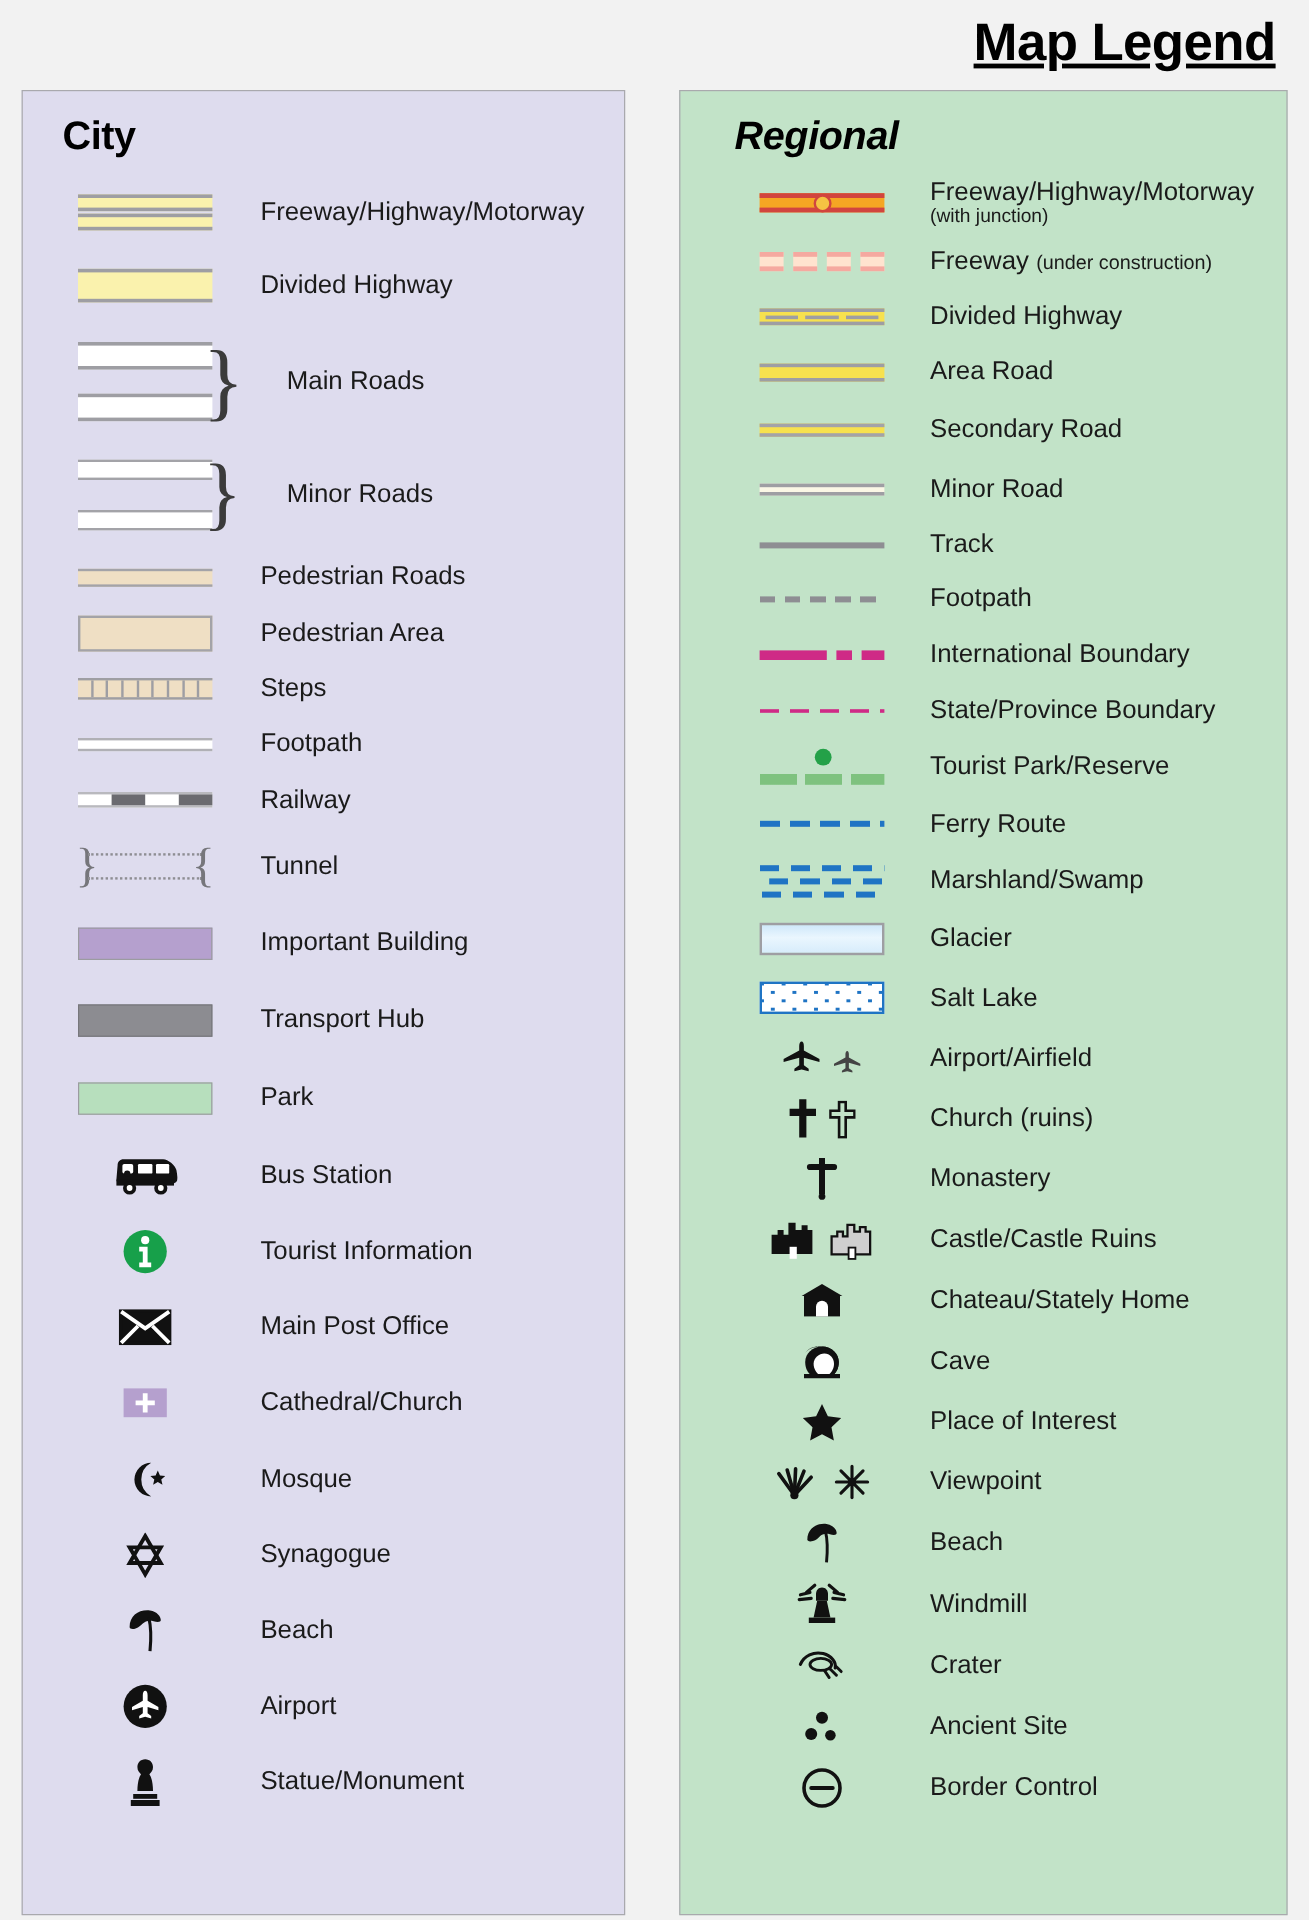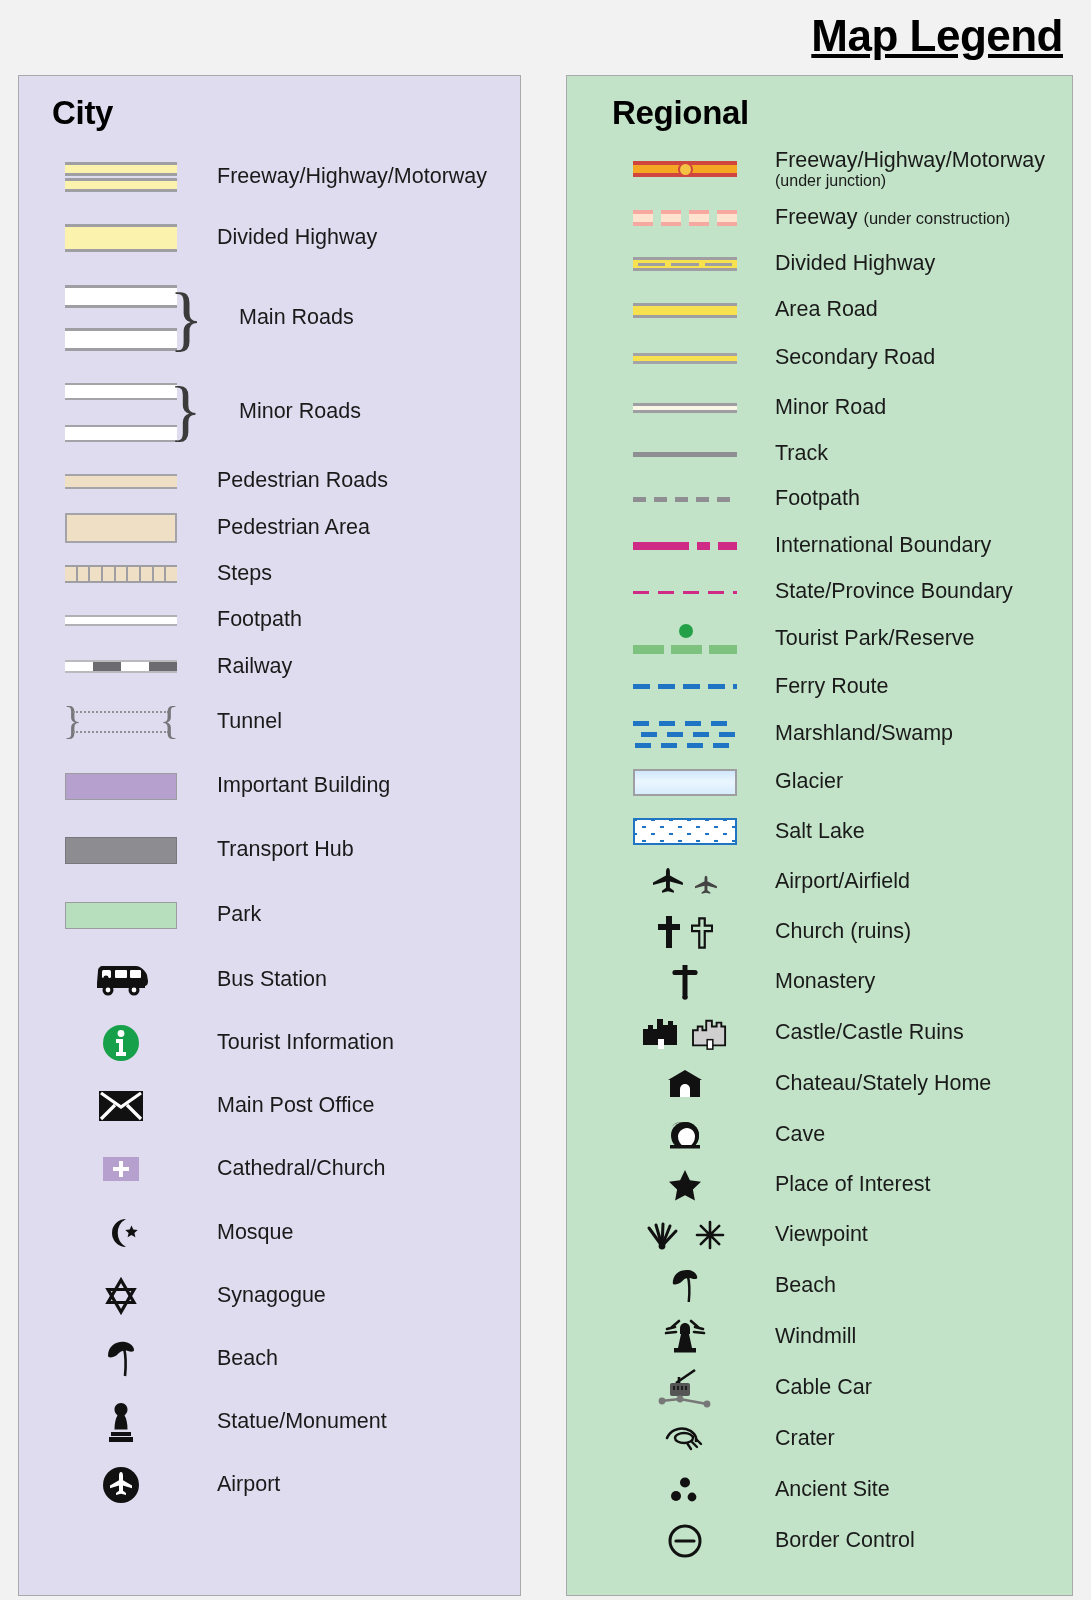--- a/index.html
+++ b/index.html
@@ -48,21 +48,21 @@
   }
   .panel-heading {
     position: absolute;
     top: 18px;
     left: 33px;
     font-size: 33px;
     font-weight: bold;
     color: #000;
     letter-spacing: -0.3px;
   }
-  #panel-regional .panel-heading { left: 45px; }
+  #panel-regional .panel-heading { left: 45px; font-style: italic; }
 
   .rows {
     position: absolute;
     left: 0; right: 0;
     top: 72px;
   }
 
   
   .row {
     position: relative;
@@ -609,55 +609,55 @@
         <svg class="icon" width="34" height="40" viewBox="0 0 34 40" aria-hidden="true">
           <path d="M4 17C4 7 12 2 21 3c6 1 9 5 9 8 0 2-3 2-6 1-4-1-7 0-9 2-2 2-3 3-6 4-3 1-5 0-5-1z" fill="#111"></path>
           <path d="M20 9c2 8 2 18 1 28" fill="none" stroke="#111" stroke-width="2.6"></path>
         </svg>
       </div>
       <div class="label">Beach</div>
     </div>
 
     <div class="row" style="height:63px">
       <div class="sym">
+        <svg class="icon" width="40" height="40" viewBox="0 0 40 40" aria-hidden="true">
+          <circle cx="20" cy="20" r="18" fill="#111"></circle>
+          <path d="M20 7c1.3 0 2 1.6 2 3.8v4.4l9 5.2v2.8l-9-2.6v5.2l3 2.2v2l-5-1.3-5 1.3v-2l3-2.2v-5.2l-9 2.6v-2.8l9-5.2v-4.4C18 8.6 18.7 7 20 7z" fill="#fff"></path>
+        </svg>
+      </div>
+      <div class="label">Airport</div>
+    </div>
+
+    <div class="row" style="height:63px">
+      <div class="sym">
         <svg class="icon" width="26" height="42" viewBox="0 0 26 42" aria-hidden="true">
           <path d="M13 2c4 0 6.5 3 6.5 6.5 0 3-1.5 4.5-3 6 2 3 3 8 3 14H6.5c0-6 1-11 3-14-1.5-1.5-3-3-3-6C6.5 5 9 2 13 2z" fill="#111"></path>
           <rect x="3" y="31" width="20" height="4" fill="#111"></rect>
           <rect x="1" y="36" width="24" height="5" fill="#111"></rect>
         </svg>
       </div>
       <div class="label">Statue/Monument</div>
     </div>
 
-    <div class="row" style="height:63px">
-      <div class="sym">
-        <svg class="icon" width="40" height="40" viewBox="0 0 40 40" aria-hidden="true">
-          <circle cx="20" cy="20" r="18" fill="#111"></circle>
-          <path d="M20 7c1.3 0 2 1.6 2 3.8v4.4l9 5.2v2.8l-9-2.6v5.2l3 2.2v2l-5-1.3-5 1.3v-2l3-2.2v-5.2l-9 2.6v-2.8l9-5.2v-4.4C18 8.6 18.7 7 20 7z" fill="#fff"></path>
-        </svg>
-      </div>
-      <div class="label">Airport</div>
-    </div>
-
   </div>
 </div>
 
 <div class="panel" id="panel-regional">
   <div class="panel-heading">Regional</div>
   <div class="rows" style="top:68px">
 
     <div class="row" style="height:50px">
       <div class="sym">
         <div class="reg-freeway rbar">
             <span class="junction"></span>
           </div>
       </div>
       <div class="label">
         <span>Freeway/Highway/Motorway</span>
-        <span class="sub-line">(under junction)</span>
+        <span class="sub-line">(with junction)</span>
       </div>
     </div>
 
     <div class="row" style="height:47px">
       <div class="sym">
         <div class="reg-freeway-uc rbar">
             <i></i>
             <i></i>
             <i></i>
             <i></i>
@@ -901,37 +901,20 @@
               <path d="M31 14 L41 15"></path>
           </g>
           <path d="M22 5c3 0 5 2.4 5 5.4V16h-10v-5.6C17 7.4 19 5 22 5z" fill="#111"></path>
           <path d="M18 16h8l3 14H15z" fill="#111"></path>
           <rect x="11" y="30" width="22" height="4.5" fill="#111"></rect>
         </svg>
       </div>
       <div class="label">Windmill</div>
     </div>
 
-    <div class="row" style="height:51px">
-      <div class="sym">
-        <svg width="56" height="42" viewBox="0 0 56 42" aria-hidden="true">
-          <path d="M19 16 L38 3" stroke="#111" stroke-width="2.6"></path>
-          <path d="M22 10 L22 16" stroke="#111" stroke-width="2.6"></path>
-          <rect x="13" y="16" width="20" height="13" rx="2" fill="#555"></rect>
-          <g stroke="#111" stroke-width="1.6">
-            <path d="M17 19v4M21 19v4M25 19v4M29 19v4"></path>
-          </g>
-          <path d="M4 34 L23 32 L50 37" stroke="#777" stroke-width="2.6" fill="none"></path>
-          <circle cx="5" cy="34" r="3.4" fill="#777"></circle>
-          <circle cx="23" cy="32" r="3.4" fill="#777"></circle>
-          <circle cx="50" cy="37" r="3.4" fill="#777"></circle>
-        </svg>
-      </div>
-      <div class="label">Cable Car</div>
-    </div>
 
     <div class="row" style="height:51px">
       <div class="sym">
         <svg width="44" height="30" viewBox="0 0 44 30" aria-hidden="true">
           <path d="M4 14c3-7 11-11 19-9 7 2 11 7 10 12" fill="none" stroke="#111" stroke-width="2.6" stroke-linecap="round"></path>
           <ellipse cx="21" cy="14" rx="9" ry="5" fill="none" stroke="#111" stroke-width="2.4"></ellipse>
           <g stroke="#111" stroke-width="2.4" stroke-linecap="round">
             <path d="M29 18l5 5"></path>
               <path d="M24 19l4 6"></path>
               <path d="M34 16l4 4"></path>

